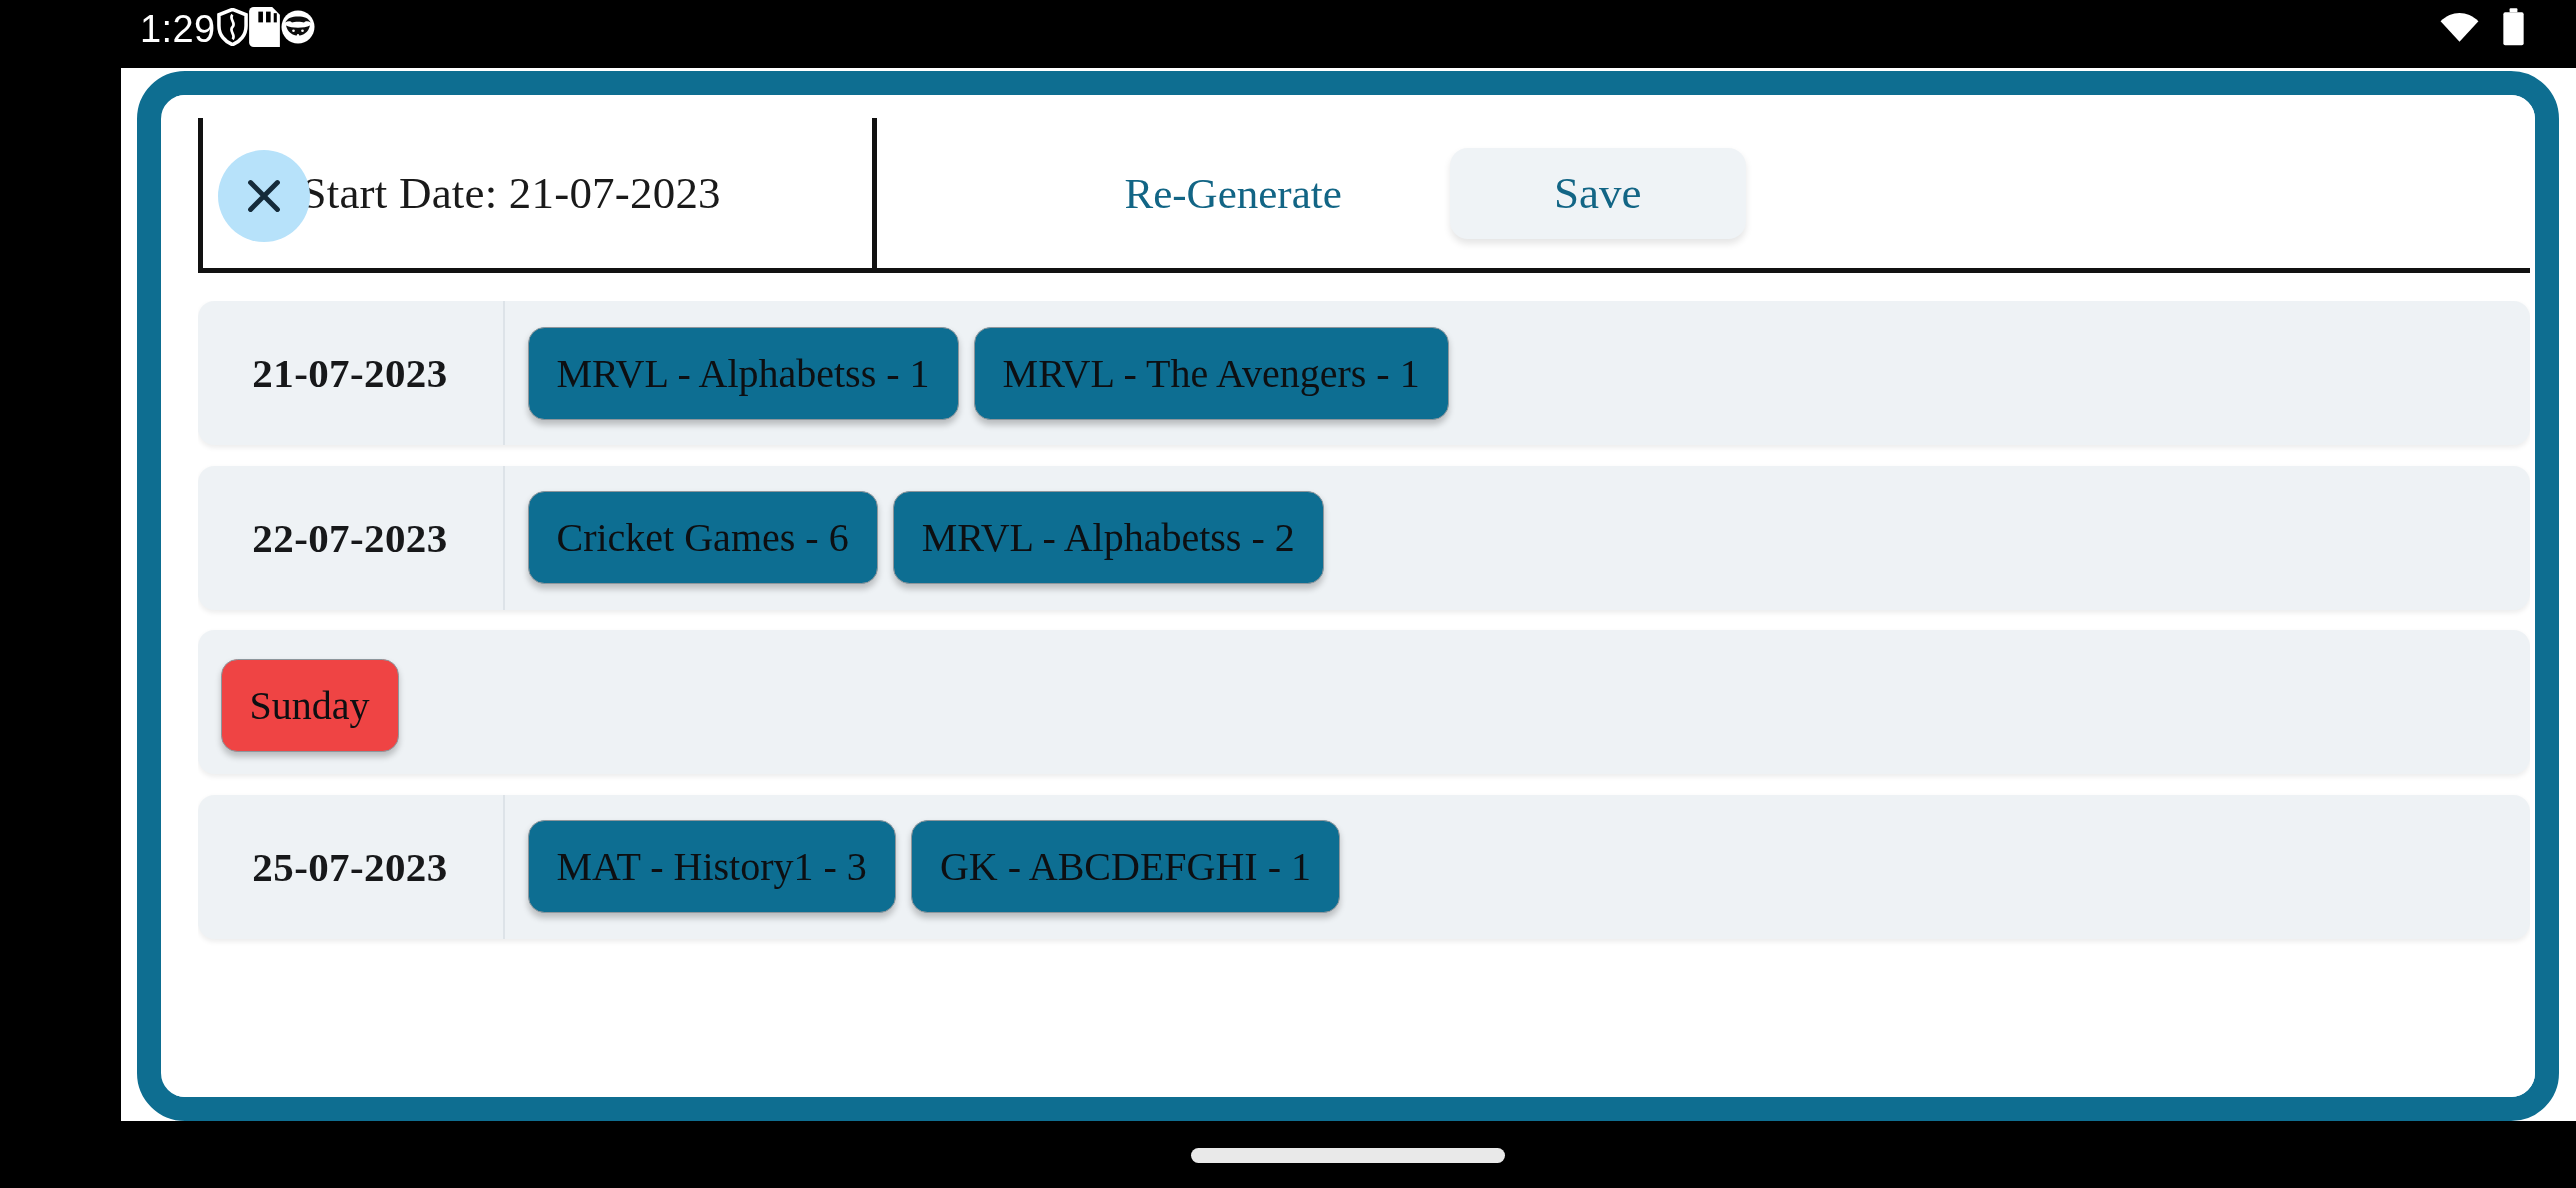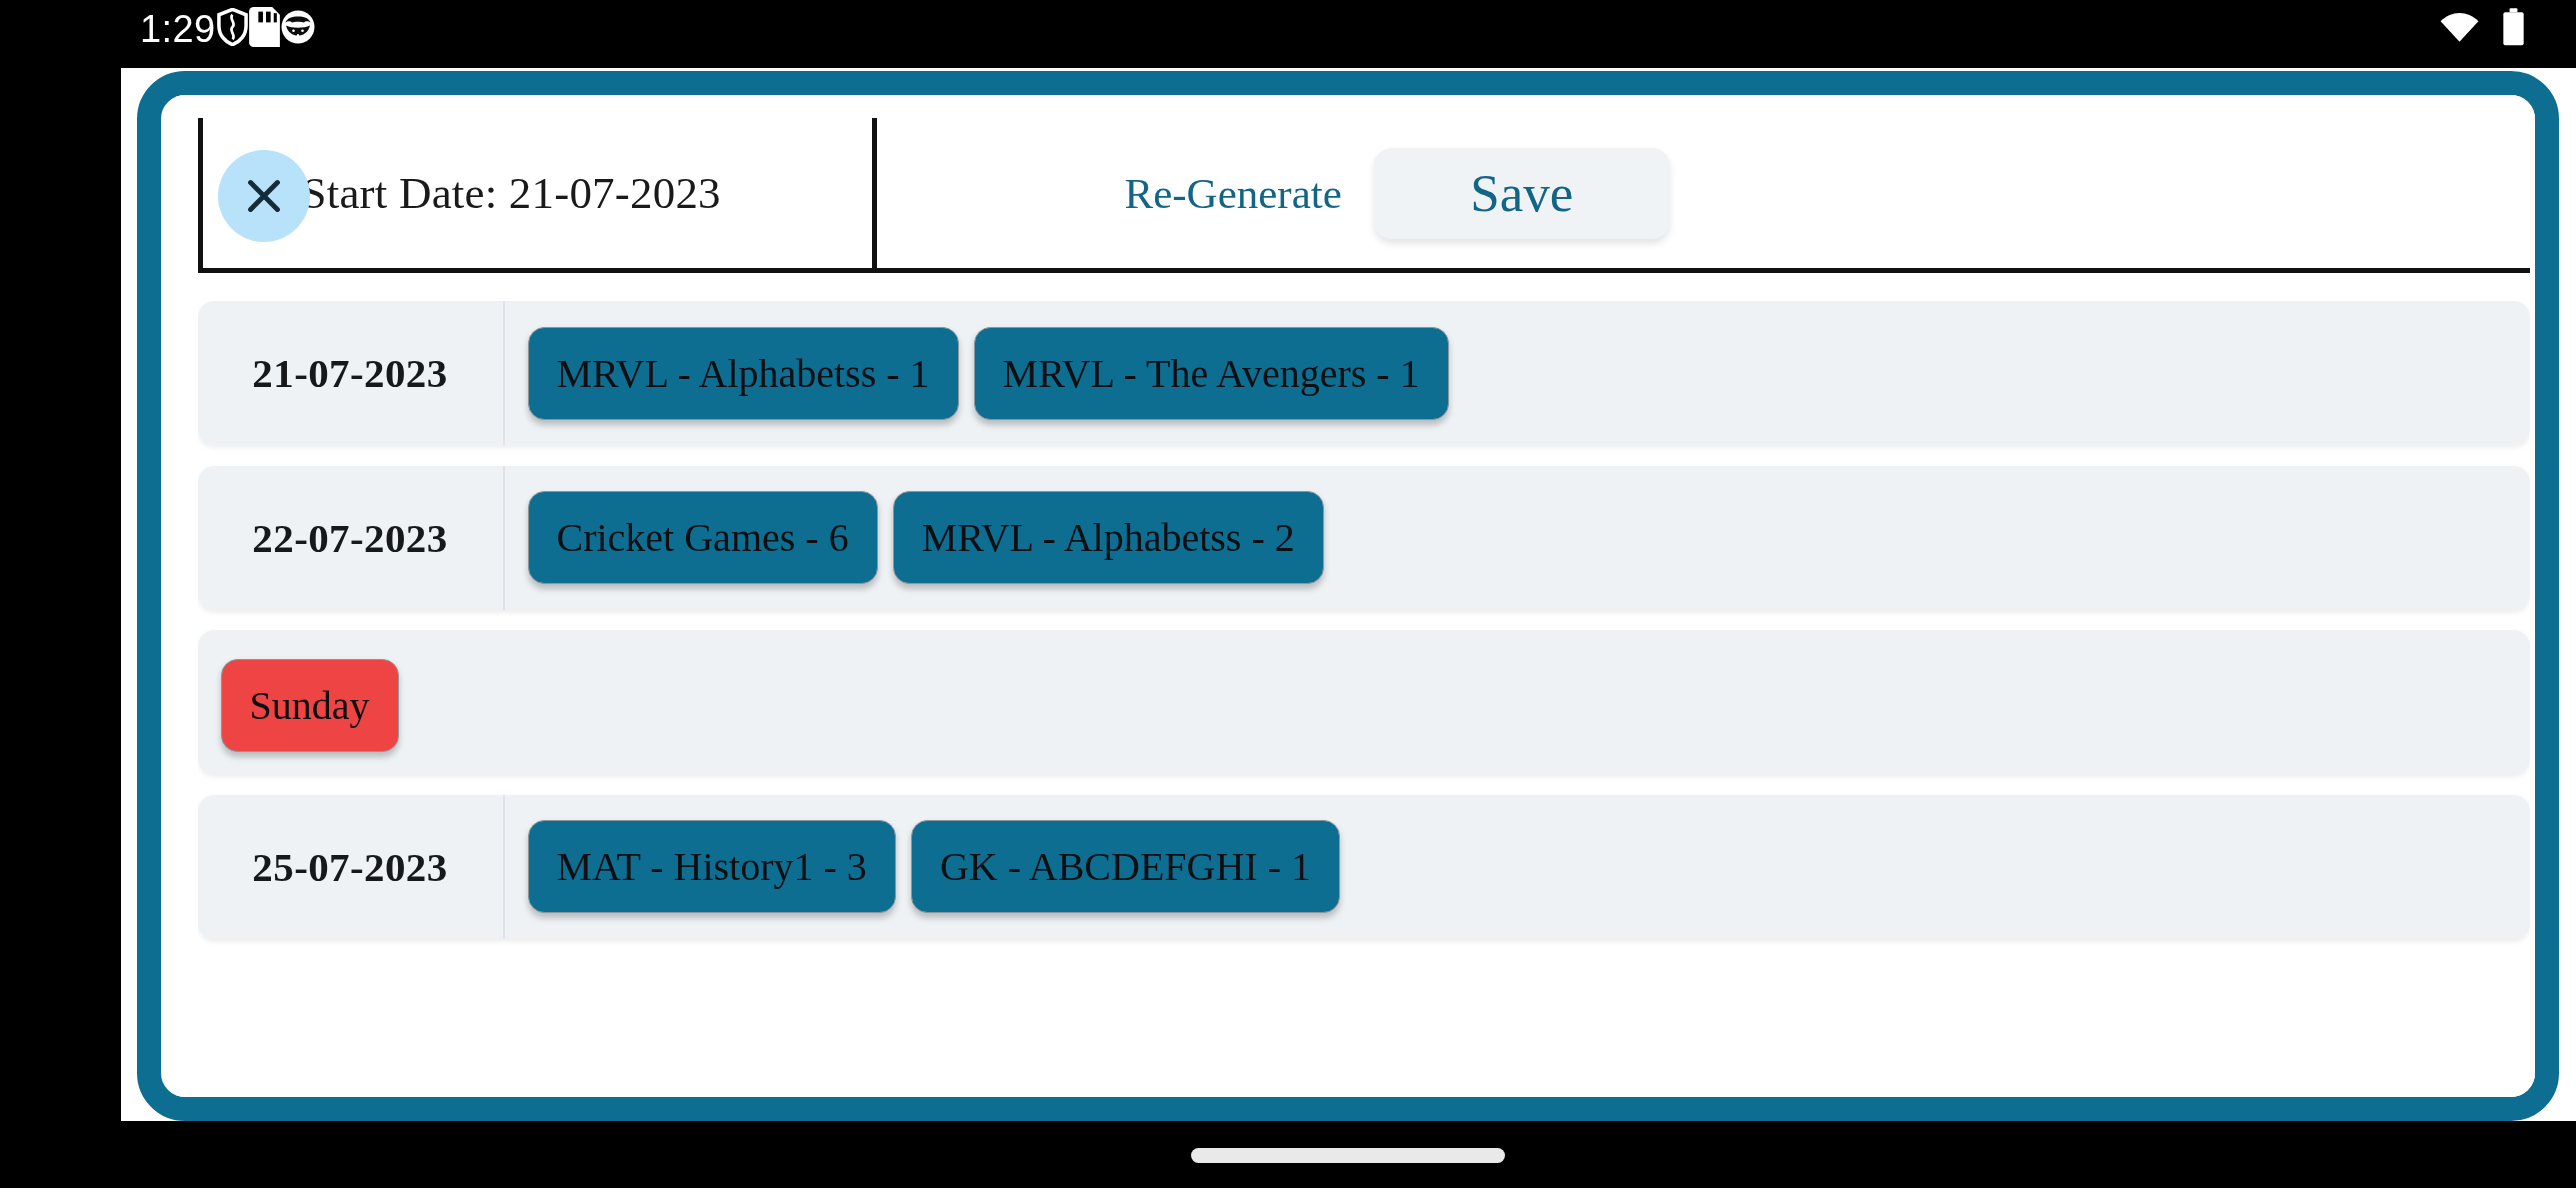--- a/index.html
+++ b/index.html
@@ -133,39 +133,39 @@
     position: absolute;
     left: 679px;
     top: 0;
     right: 0;
     height: 155px;
     box-sizing: border-box;
     border-bottom: 5.8px solid #111111;
     display: flex;
     align-items: center;
     padding-left: 248px;
-    gap: 32px;
+    gap: 108px;
   }
   .regen-btn {
     background: transparent;
     border: none;
     color: #126585;
     font-family: "Liberation Serif", serif;
     font-size: 43px;
     padding: 0;
     cursor: pointer;
     white-space: nowrap;
   }
   .save-btn {
     background: #eff3f6;
     border: none;
     border-radius: 18px;
     color: #126585;
     font-family: "Liberation Serif", serif;
-    font-size: 53px;
+    font-size: 45px;
     width: 296px;
     height: 91px;
     cursor: pointer;
     box-shadow: 0 4.1px 7.4px rgba(0,0,0,0.10);
   }
 
   
   .rows {
     position: absolute;
     left: 21.5px;

